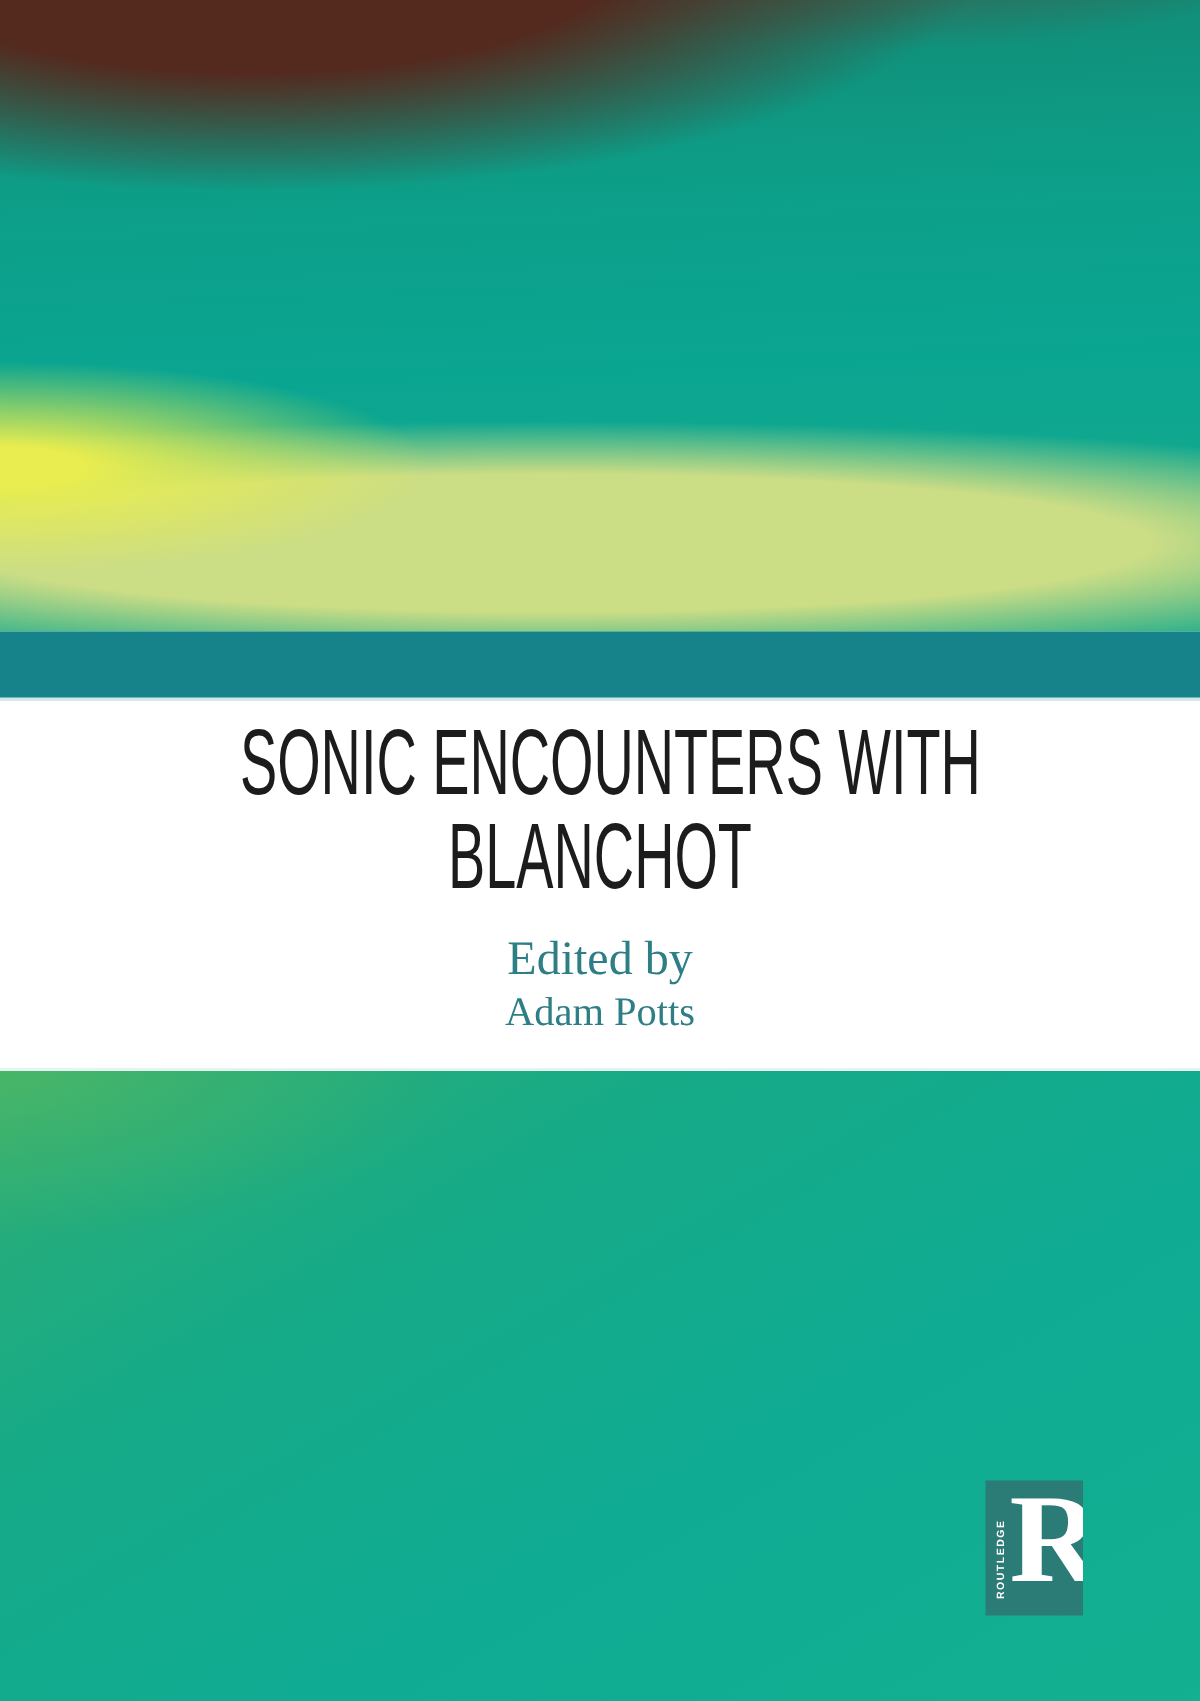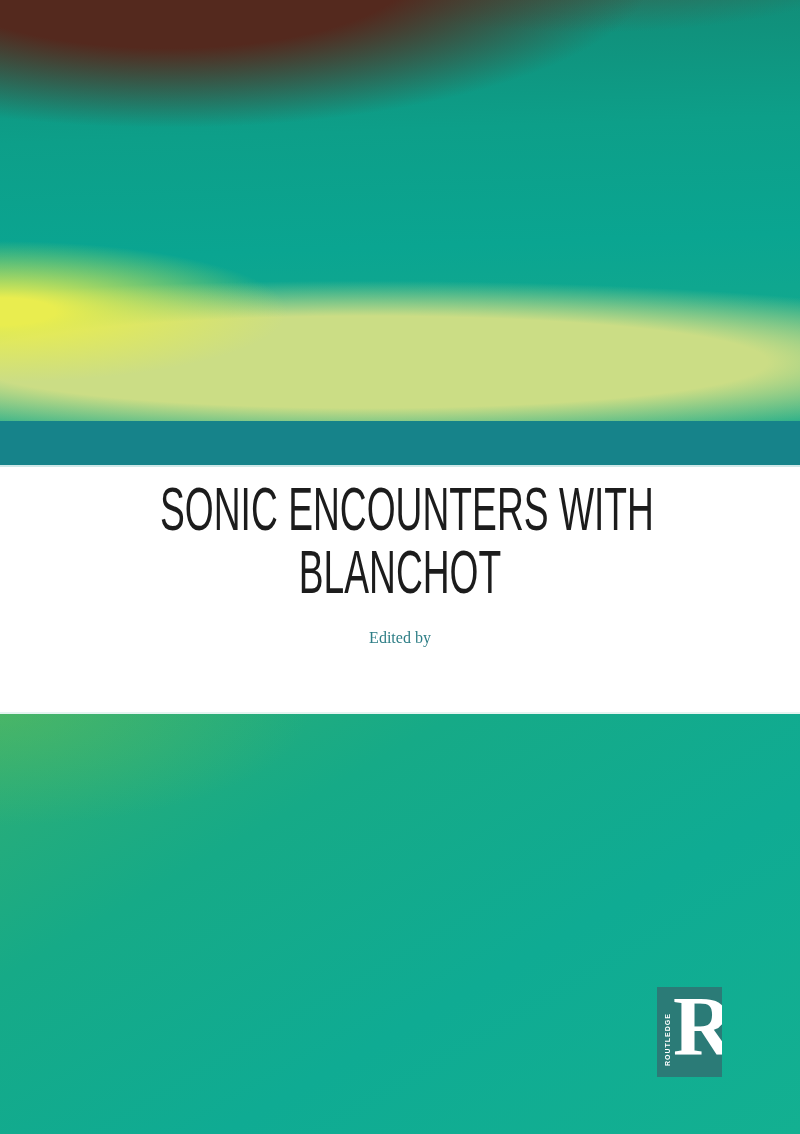--- a/index.html
+++ b/index.html
@@ -74,21 +74,21 @@
   }
   .credits {
     position: absolute;
     left: 0; top: 156px;
     width: 100%;
     text-align: center;
     color: var(--editor, #2e7e86);
     font-family: "Liberation Serif", serif;
   }
   .edited-by {
-    font-size: 16px;
+    font-size: 32px;
     line-height: 30px;
   }
   .editor-name {
     font-size: 27px;
     line-height: 34px;
     margin-top: 4px;
   }
 
   
   .art-bottom {
@@ -144,20 +144,21 @@
 
   <div class="teal-band"></div>
 
   <div class="white-panel">
     <div class="title-block">
       <div class="title-line">SONIC ENCOUNTERS WITH</div>
       <div class="title-line">BLANCHOT</div>
     </div>
     <div class="credits">
       <div class="edited-by">Edited by</div>
+      <div class="editor-name">Adam Potts</div>
     </div>
   </div>
 
   <div class="art-bottom"></div>
 
   <div class="logo-box">
     <span class="logo-vertical">ROUTLEDGE</span>
     <span class="logo-r">R</span>
   </div>
 

